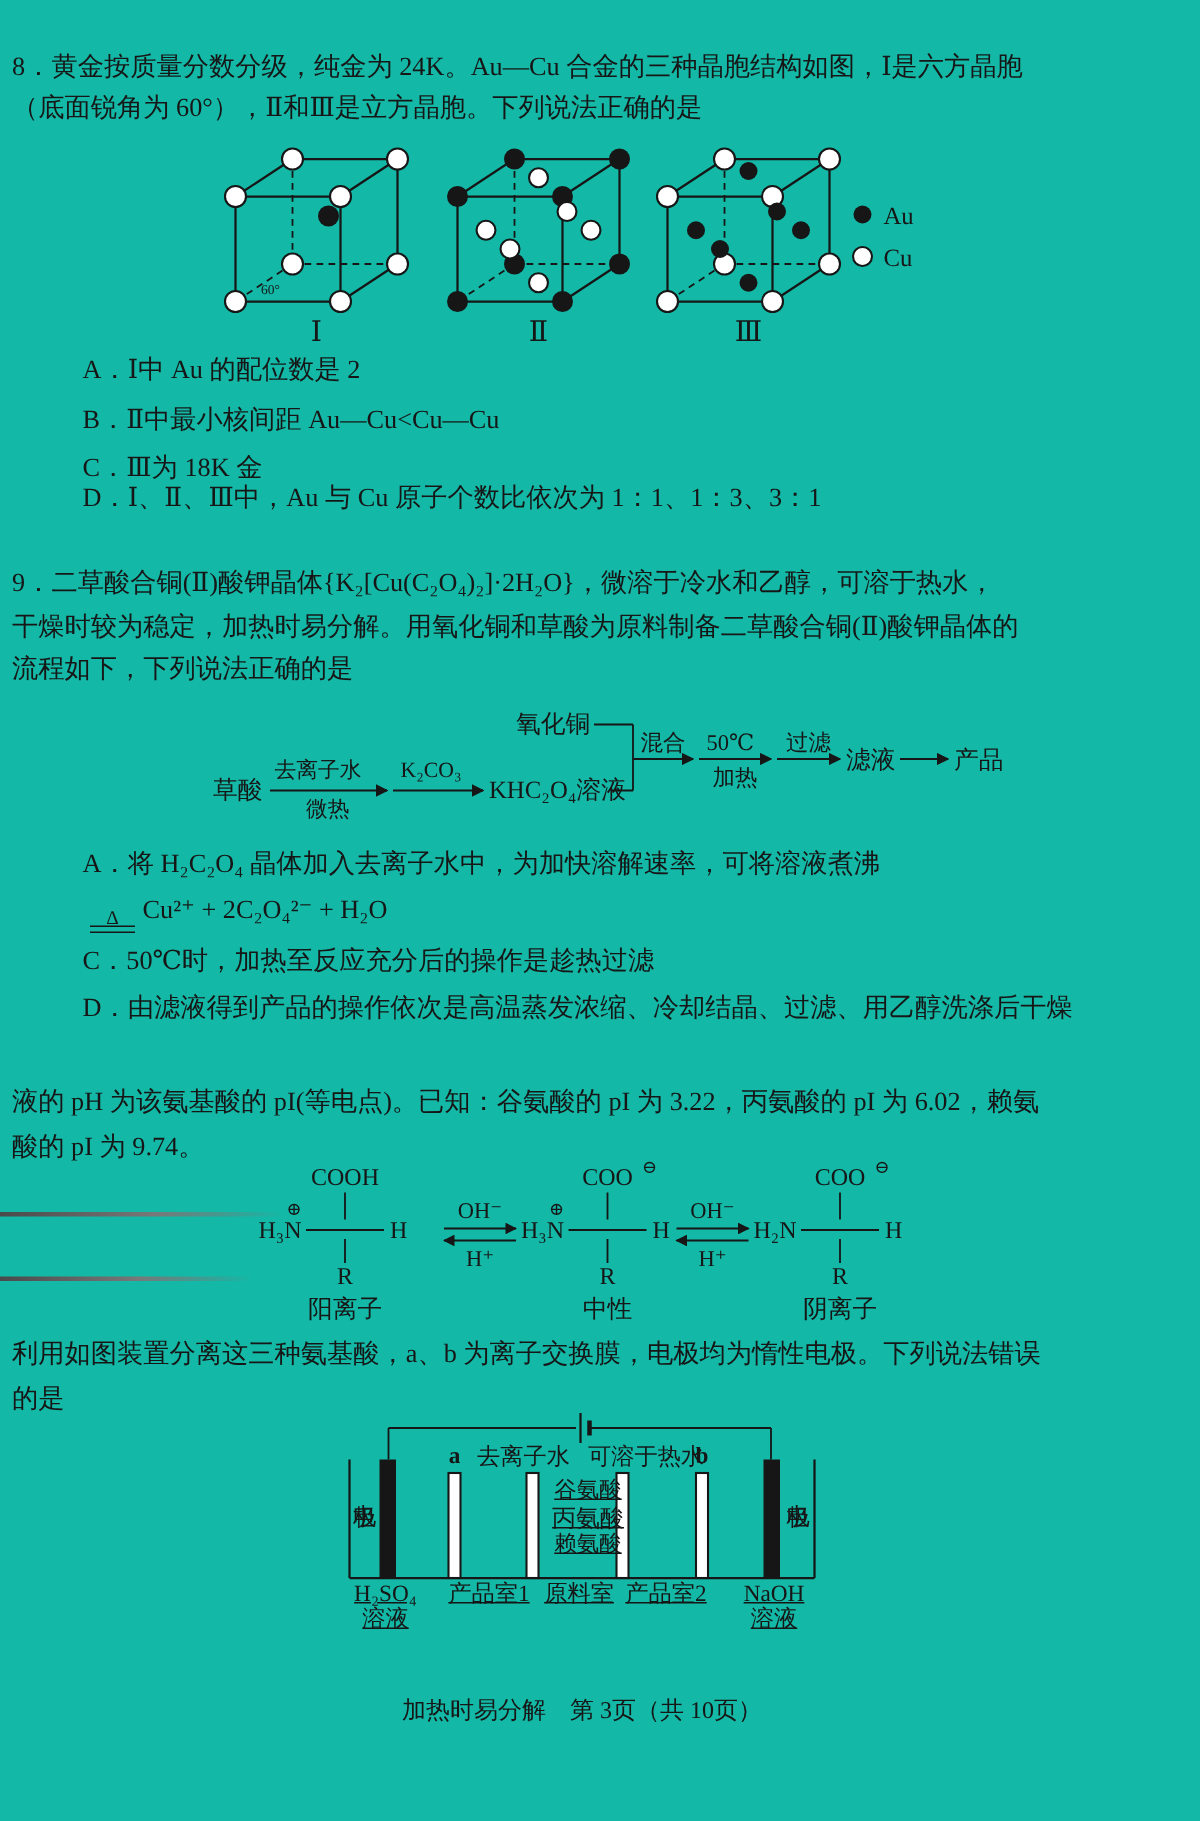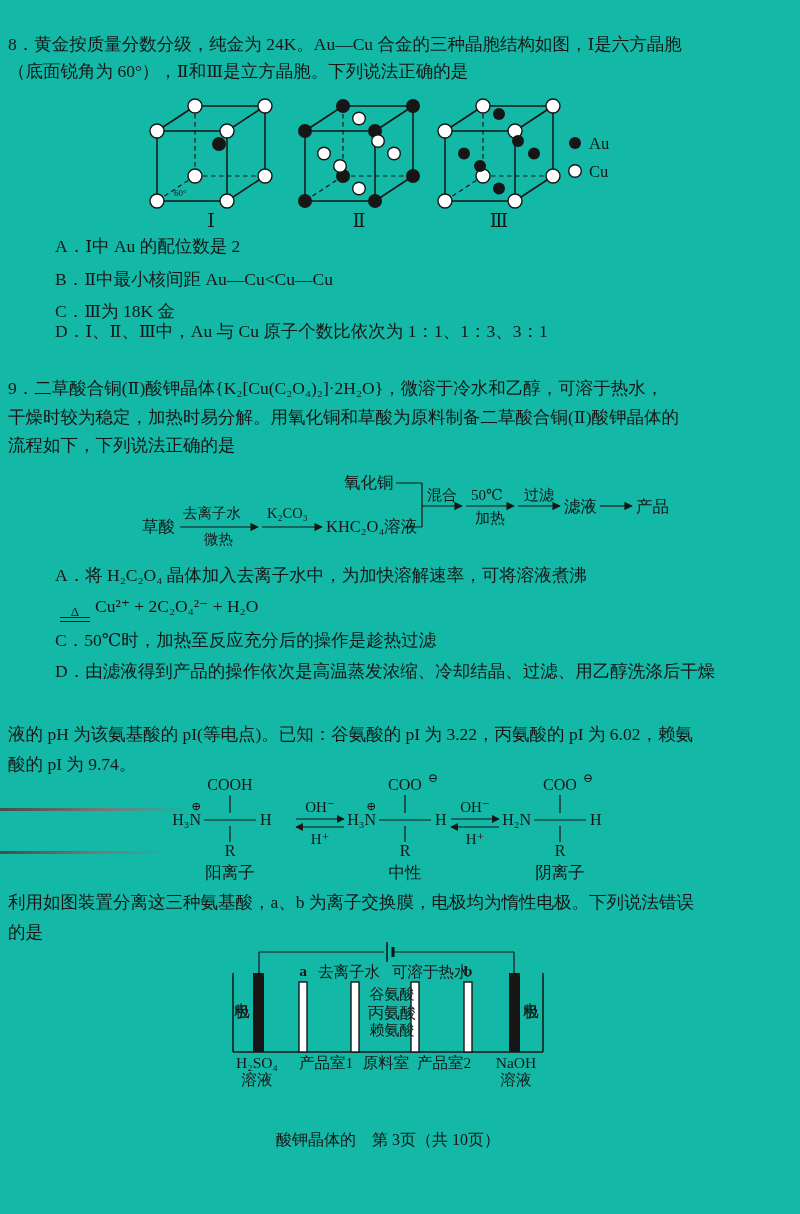--- a/index.html
+++ b/index.html
@@ -15,21 +15,21 @@
   .dash{stroke-dasharray:4.5 3.5;stroke-width:1.2;}
   .aw{fill:#fff;stroke:#161616;stroke-width:1.4;}
   .ab{fill:#161616;stroke:none;}
   .t9{font-size:9px;}.t12{font-size:12px;}.t145{font-size:14.5px;}.t15{font-size:15px;}
   .t16{font-size:16px;}.t165{font-size:16.5px;}.t19{font-size:19px;}
   .deq{display:inline-flex;flex-direction:column;align-items:center;vertical-align:-4px;margin:0 5px;}
   .deq-sym{font-size:13px;line-height:11px;}
   .deq-bar{width:30px;height:5px;border-top:1.5px solid #161616;border-bottom:1.5px solid #161616;box-sizing:border-box;}
   .app{position:absolute;left:222px;top:940px;width:360px;height:158px;}
   .app .al{position:absolute;font-size:15.5px;line-height:17px;white-space:nowrap;}
-  .app .ac{text-align:center;}
+  .app .ac{text-align:center;text-decoration:underline;}
   .vtext{writing-mode:vertical-rl;text-orientation:upright;letter-spacing:1px;}
   .ab-bold{font-weight:bold;font-size:15px;}
   .artifact{position:absolute;height:2.5px;background:linear-gradient(to right,#4a4a4a,#787878 55%,rgba(120,120,120,0));}
 </style>
 </head>
 <body>
 
 <div class="page">
 
   <div class="l" style="top:32px">8．黄金按质量分数分级，纯金为 24K。Au—Cu 合金的三种晶胞结构如图，Ⅰ是六方晶胞</div>
@@ -236,14 +236,14 @@
     <span class="al ac" style="left:70px;top:114px;width:68px">产品室1</span>
     <span class="al ac" style="left:138px;top:114px;width:52px">原料室</span>
     <span class="al ac" style="left:188px;top:114px;width:68px">产品室2</span>
     <span class="al ac" style="left:266px;top:114px;width:56px">NaOH</span>
     <span class="al ac" style="left:266px;top:131px;width:56px">溶液</span>
   </div>
 
   <div class="artifact" style="left:0;top:808px;width:188px"></div>
   <div class="artifact" style="left:0;top:851px;width:168px"></div>
 
-  <div class="footer">酸钾晶体的　第 3页（共 10页）</div>
+  <div class="footer">加热时易分解　第 3页（共 10页）</div>
 </div>
 
 </body></html>

